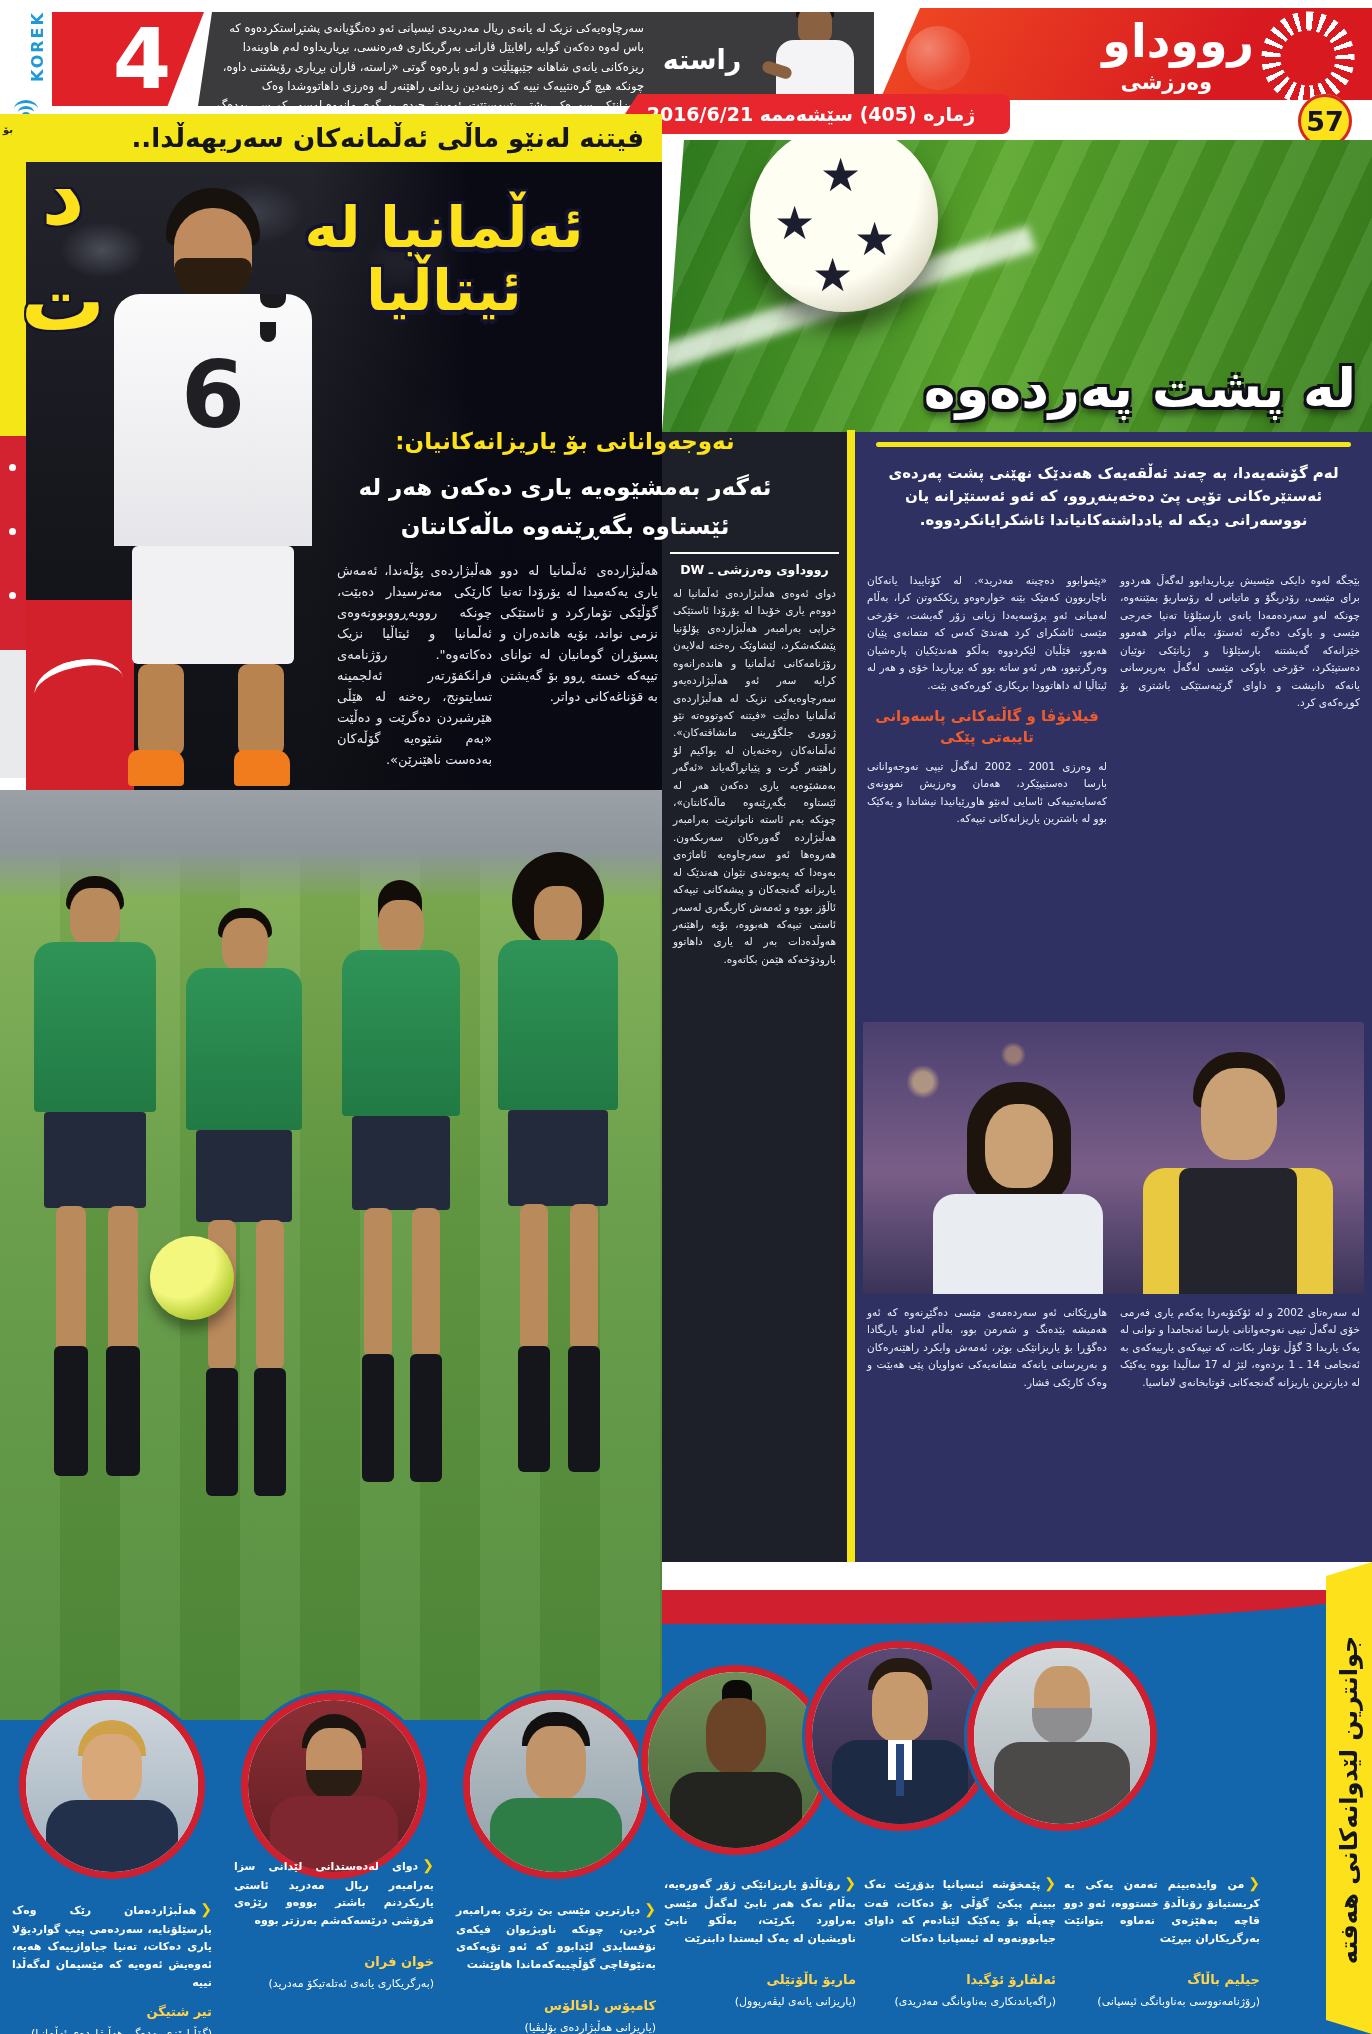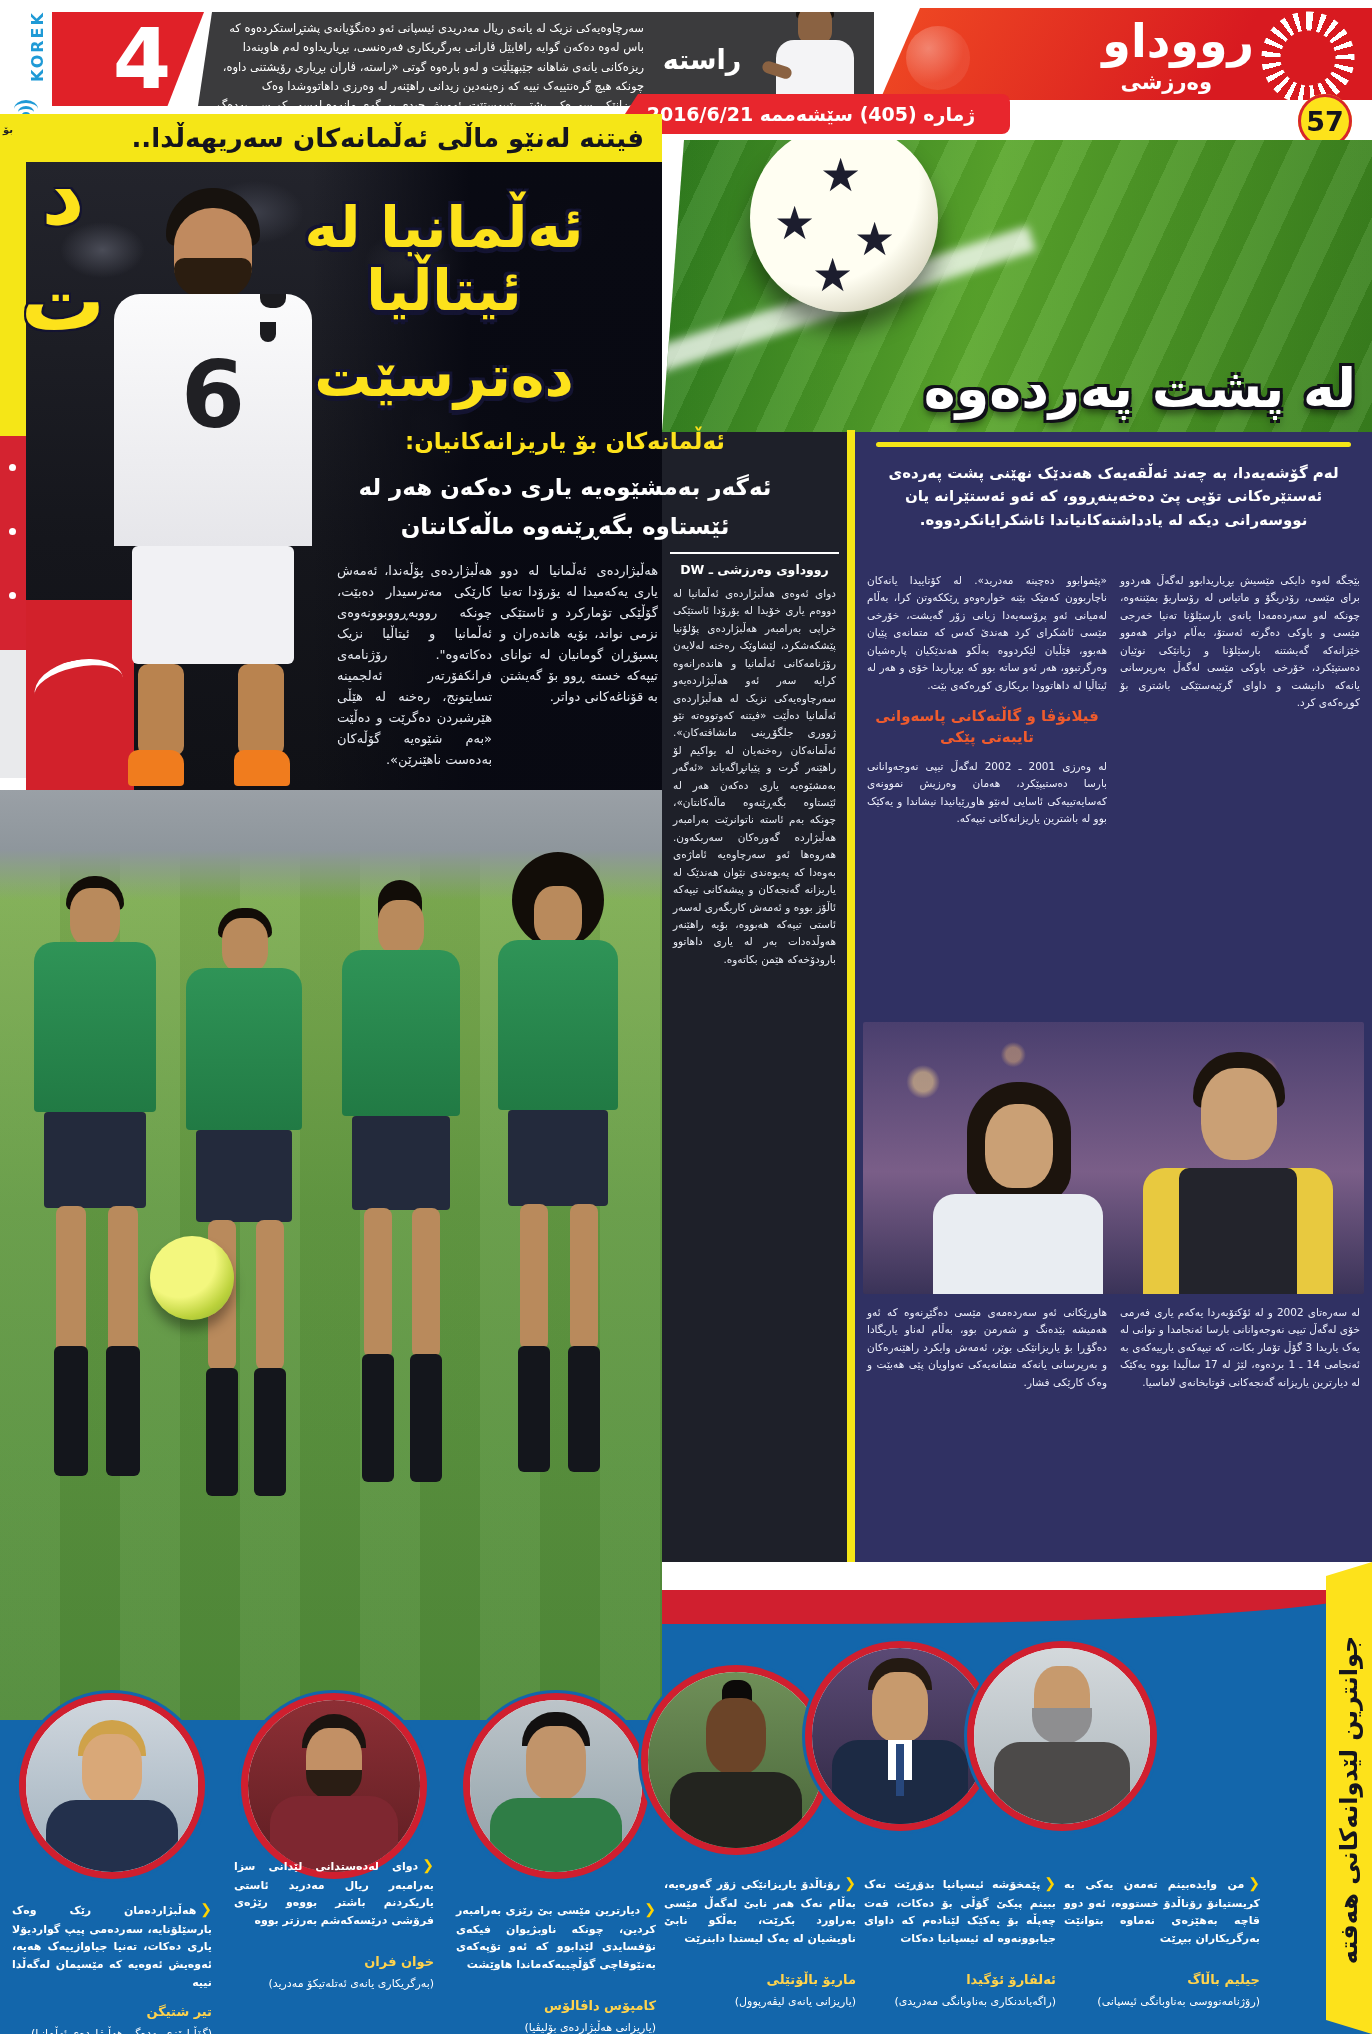--- a/index.html
+++ b/index.html
@@ -238,24 +238,23 @@
       <i class="kh-shorts"></i>
       <i class="kh-leg" style="left:76px"></i>
         <i class="kh-leg" style="left:176px"></i>
       <i class="kh-boot" style="left:66px"></i>
         <i class="kh-boot" style="left:172px"></i>
     </div>
   </div>
 
   <div class="abs headline-de">
     <div class="l1">ئەڵمانیا لە ئیتاڵیا</div>
-    <div class="l2">دەترسێت</div>
   </div>
   <div class="abs sub-de">
-    <div class="s1">ئەڵمانەکان بۆ یاریزانەکانیان:</div>
+    <div class="s1">نەوجەوانانی بۆ یاریزانەکانیان:</div>
     <div class="s2">ئەگەر بەمشێوەیە یاری دەکەن هەر لە ئێستاوە بگەڕێنەوە ماڵەکانتان</div>
   </div>
 
   <div class="abs pcol pcolA">هەڵبژاردەی ئەڵمانیا لە دوو یاری یەکەمیدا لە یۆرۆدا تەنیا گۆڵێکی تۆمارکرد و ئاستێکی نزمی نواند، بۆیە هاندەران و پسپۆڕان گومانیان لە توانای تیپەکە خستە ڕوو بۆ گەیشتن بە قۆناغەکانی دواتر.</div>
   <div class="abs pcol pcolB">هەڵبژاردەی پۆڵەندا، ئەمەش کارێکی مەترسیدار دەبێت، چونکە رووبەڕووبوونەوەی ئەڵمانیا و ئیتاڵیا نزیک دەکاتەوە". رۆژنامەی فرانکفۆرتەر ئەلجمینە تسایتونج، رەخنە لە هێڵی هێرشبردن دەگرێت و دەڵێت «بەم شێوەیە گۆڵەکان بەدەست ناهێنرێن».</div>
 
   <div class="abs mid-col">
     <div class="byline">رووداوی وەرزشی ـ DW</div>
     <div class="mid-text">دوای ئەوەی هەڵبژاردەی ئەڵمانیا لە دووەم یاری خۆیدا لە یۆرۆدا ئاستێکی خراپی بەرامبەر هەڵبژاردەی پۆلۆنیا پێشکەشکرد، لێشاوێک رەخنە لەلایەن رۆژنامەکانی ئەڵمانیا و هاندەرانەوە کرایە سەر ئەو هەڵبژاردەیەو سەرچاوەیەکی نزیک لە هەڵبژاردەی ئەڵمانیا دەڵێت «فیتنە کەوتووەتە نێو ژووری جلگۆڕینی مانشافتەکان». ئەڵمانەکان رەخنەیان لە یواکیم لۆ راهێنەر گرت و پێیانڕاگەیاند «ئەگەر بەمشێوەیە یاری دەکەن هەر لە ئێستاوە بگەڕێنەوە ماڵەکانتان»، چونکە بەم ئاستە ناتوانرێت بەرامبەر هەڵبژاردە گەورەکان سەربکەون. هەروەها ئەو سەرچاوەیە ئاماژەی بەوەدا کە پەیوەندی نێوان هەندێک لە یاریزانە گەنجەکان و پیشەکانی تیپەکە ئاڵۆز بووە و ئەمەش کاریگەری لەسەر ئاستی تیپەکە هەبووە، بۆیە راهێنەر هەوڵدەدات بەر لە یاری داهاتوو بارودۆخەکە هێمن بکاتەوە.</div>
   </div>

